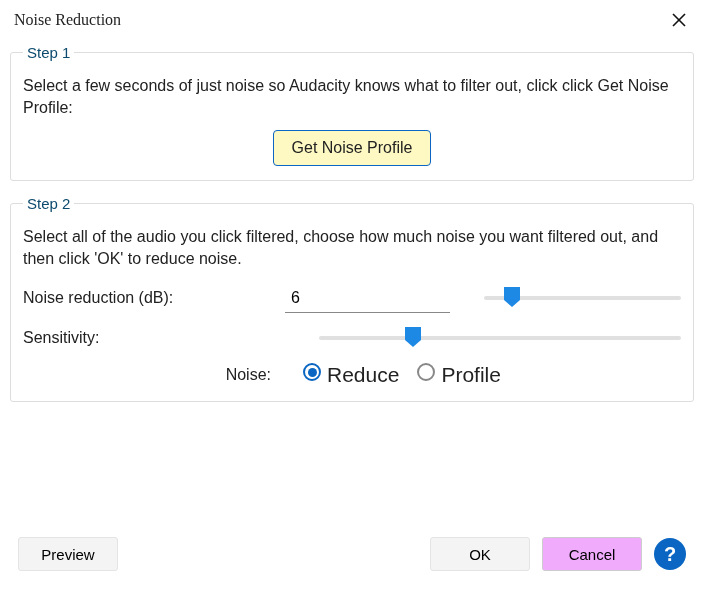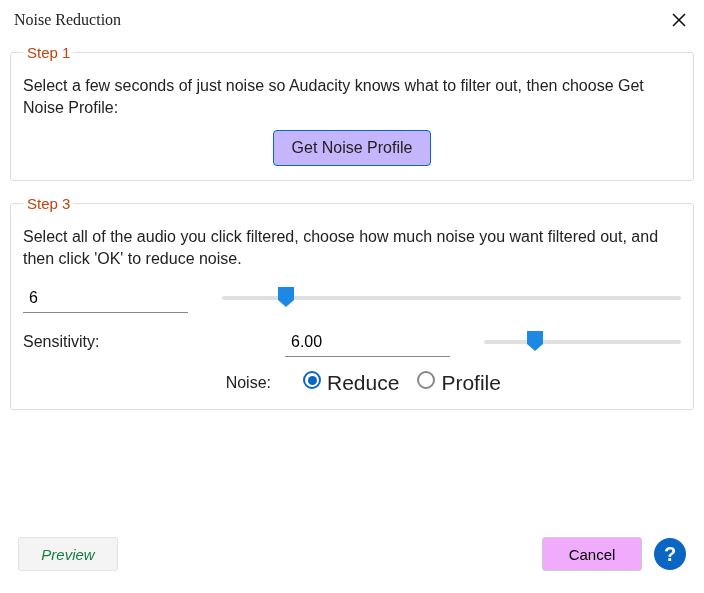--- a/index.html
+++ b/index.html
@@ -32,31 +32,31 @@
   }
   fieldset.group {
     border: 1px solid #ddd;
     border-radius: 3px;
     margin: 0 0 14px 0;
     padding: 8px 12px 14px 12px;
   }
   fieldset.group legend {
     padding: 0 4px;
     font-size: 15px;
-    color: #c2410c;
+    color: #0c4a6e;
   }
   .instr {
     margin: 6px 0 12px 0;
     line-height: 1.35;
     font-size: 16px;
   }
   .center-row { text-align: center; }
   .profile-btn {
     display: inline-block;
-    background: #c4b5fd;
+    background: #fef9c3;
     border: 1.8px solid #0a66c2;
     color: #222;
     padding: 8px 18px;
     font-size: 16px;
     border-radius: 4px;
     cursor: pointer;
   }
   .param-row {
     display: flex;
     align-items: center;
@@ -148,21 +148,21 @@
     height: 34px;
     border: 1px solid #ccc;
     background: #f0abfc;
     border-radius: 3px;
     font-size: 15px;
     cursor: pointer;
     display: inline-flex;
     align-items: center;
     justify-content: center;
   }
-  .btn.disabled { color: #15803d; background: #f4f4f4; border-color: #e4e4e4; font-style: italic; }
+  .btn.disabled { color: #000000; background: #f4f4f4; border-color: #e4e4e4; }
   .spacer { flex: 1; }
   .help {
     width: 32px; height: 32px;
     border-radius: 50%;
     background: #0a66c2;
     color: #fff;
     border: none;
     font-size: 20px;
     font-weight: bold;
     display: flex; align-items: center; justify-content: center;
@@ -179,47 +179,47 @@
         <line x1="2" y1="2" x2="14" y2="14"></line>
         <line x1="14" y1="2" x2="2" y2="14"></line>
       </svg>
   </span>
 </div>
 
 <div class="content">
 
   <fieldset class="group">
     <legend>Step 1</legend>
-    <div class="instr">Select a few seconds of just noise so Audacity knows what to filter out, then choose Get Noise Profile:</div>
+    <div class="instr">Select a few seconds of just noise so Audacity knows what to filter out, click click Get Noise Profile:</div>
     <div class="center-row">
       <button class="profile-btn">Get Noise Profile</button>
     </div>
   </fieldset>
 
   <fieldset class="group">
-    <legend>Step 3</legend>
+    <legend>Step 2</legend>
     <div class="instr">Select all of the audio you click filtered, choose how much noise you want filtered out, and then click 'OK' to reduce noise.</div>
 
     <div class="param-row">
+      <div class="param-label">Noise reduction (dB):</div>
       <input class="param-input" value="6" style="">
       <div class="slider-wrap">
         <div class="slider">
           <div class="track"></div>
           <div class="thumb" style="left: 14%;">
             <svg width="18" height="22" viewBox="0 0 18 22">
                 <path d="M1 1 H17 V14 L9 21 L1 14 Z" fill="#1e88e5"></path>
               </svg>
           </div>
         </div>
       </div>
     </div>
 
     <div class="param-row">
       <div class="param-label">Sensitivity:</div>
-      <input class="param-input" value="6.00" style="">
       <div class="slider-wrap">
         <div class="slider">
           <div class="track"></div>
           <div class="thumb" style="left: 26%;">
             <svg width="18" height="22" viewBox="0 0 18 22">
                 <path d="M1 1 H17 V14 L9 21 L1 14 Z" fill="#1e88e5"></path>
               </svg>
           </div>
         </div>
       </div>
@@ -238,15 +238,16 @@
       </div>
       <div style="flex:1"></div>
     </div>
 
   </fieldset>
 </div>
 
 <div class="footer">
   <button class="btn disabled">Preview</button>
   <div class="spacer"></div>
+  <button class="btn disabled">OK</button>
   <button class="btn">Cancel</button>
   <button class="help">?</button>
 </div>
 
 </body></html>

